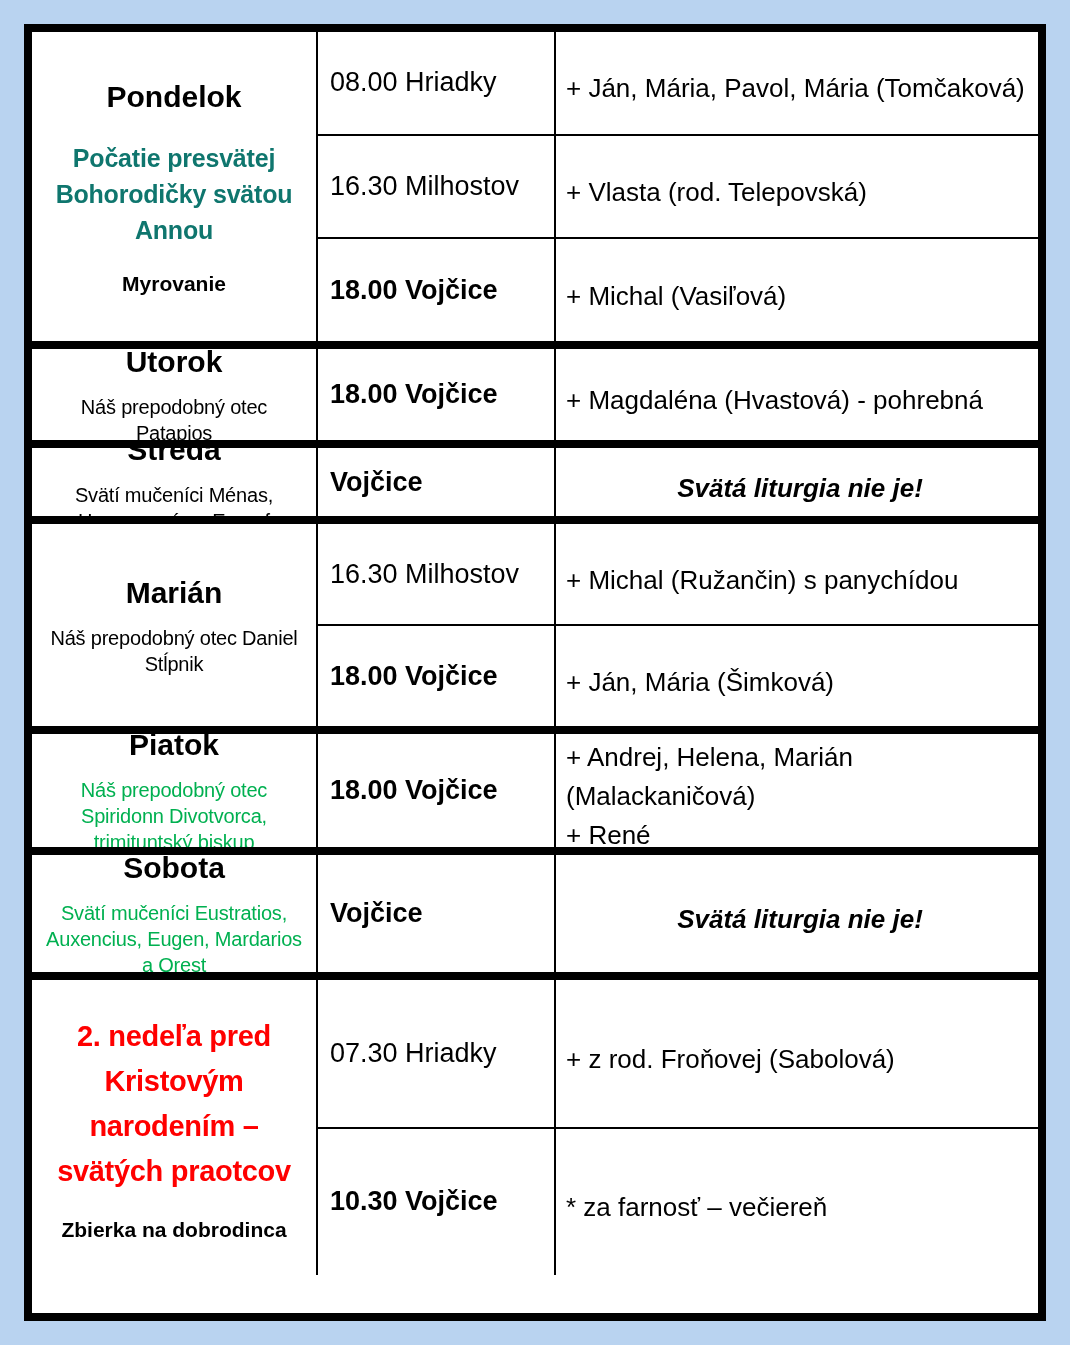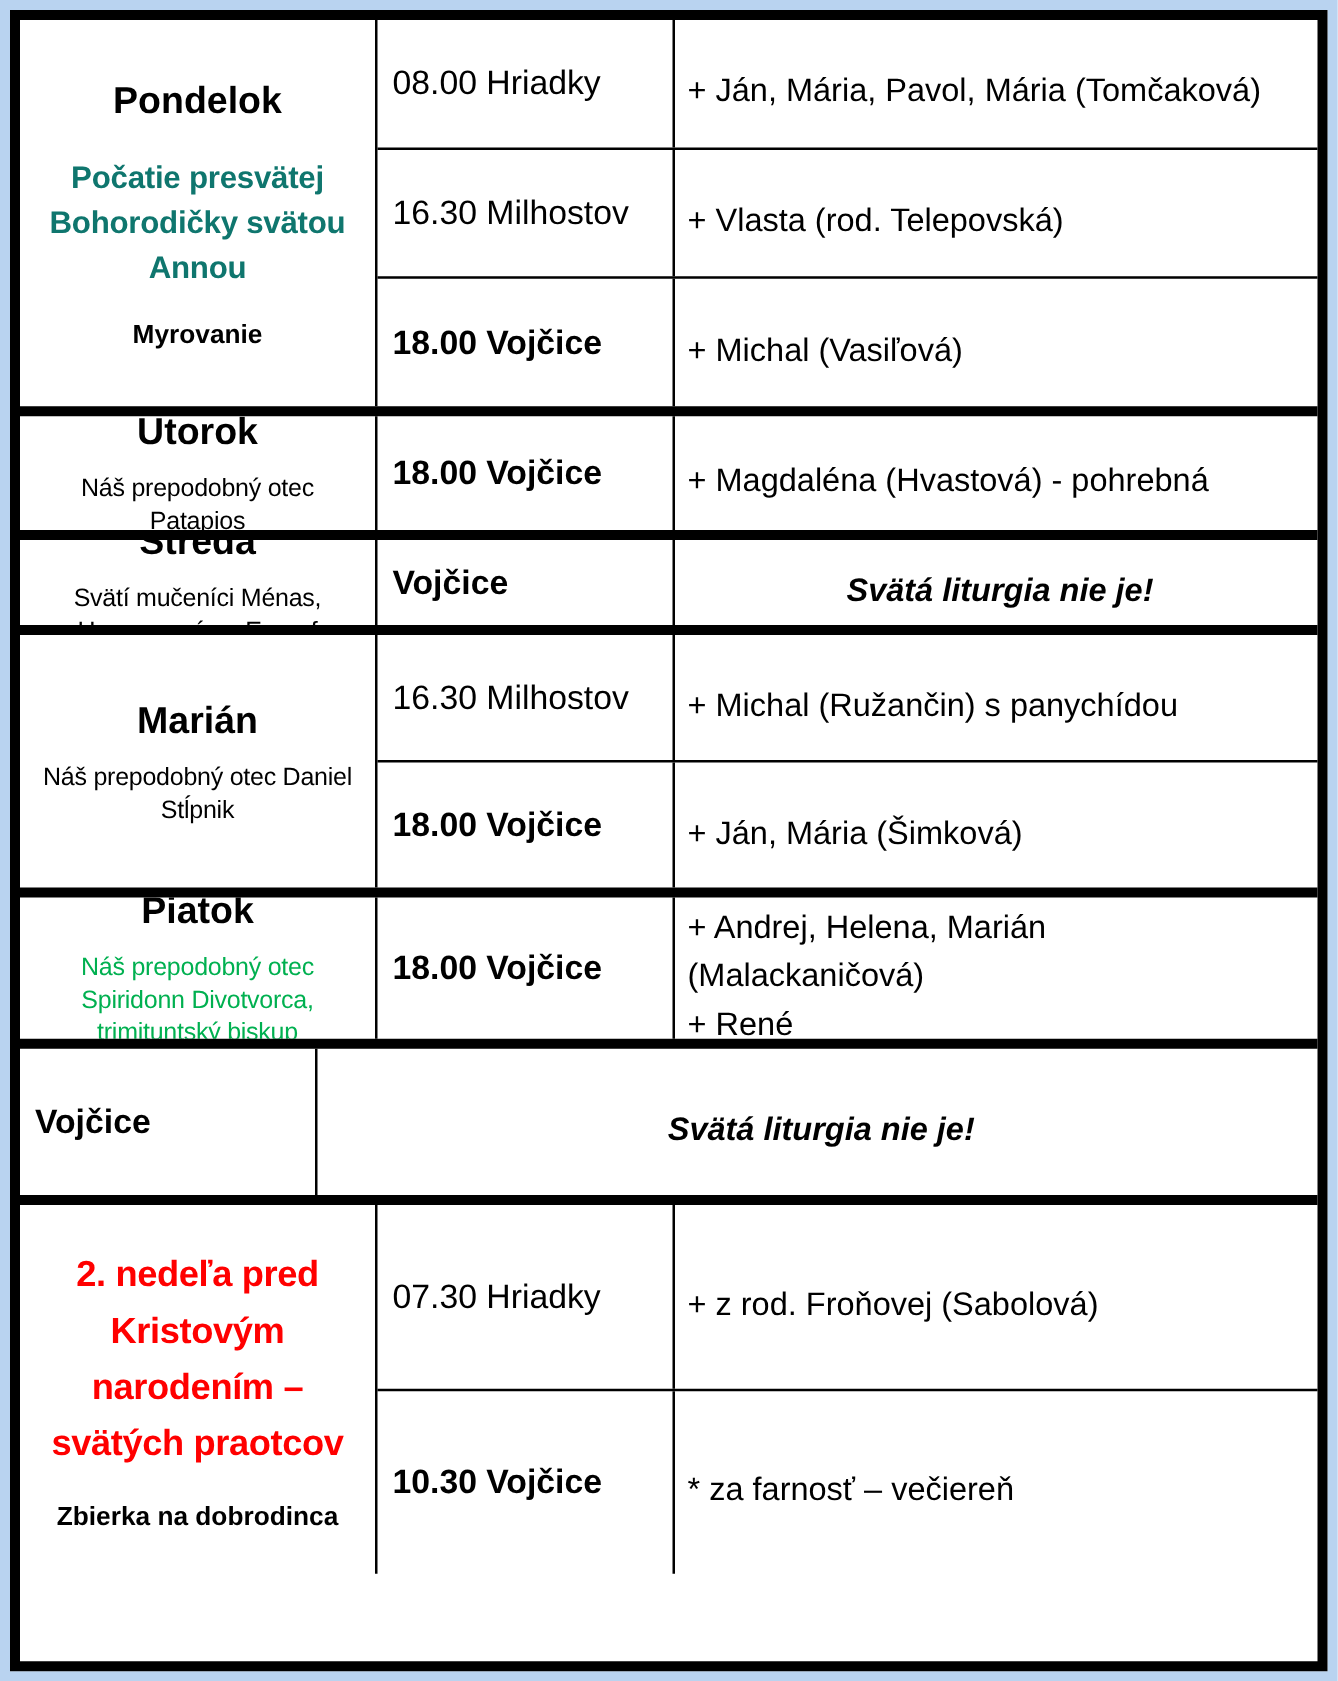--- a/index.html
+++ b/index.html
@@ -5,21 +5,21 @@
   html,body { margin:0; padding:0; }
   body {
     font-family: "Liberation Sans", sans-serif;
     background:#b9d3f0;
     width:1070px; height:1345px;
     overflow:hidden;
   }
   .page {
     width:1070px; height:1345px;
     box-sizing:border-box;
-    padding:8px;
+    padding:24px;
     background:#b9d3f0;
   }
   .table {
     width:100%; height:100%;
     box-sizing:border-box;
     border:8px solid #000;
     background:#fff;
     display:flex; flex-direction:column;
   }
   .section { display:flex; flex:0 0 auto; box-sizing:border-box; }
@@ -168,20 +168,27 @@
   <div class="mass-row">
     <div class="place-cell bold">18.00 Vojčice</div>
     <div class="intention-cell">+ Andrej, Helena, Marián
 (Malackaničová)
 + René</div>
   </div>
 </div>
   </div>
 
   <div class="section" style="height: 125px;">
+    <div class="day-cell">
+      <div class="day-name">Sobota</div>
+      <div class="day-subtitle green">Svätí mučeníci Eustratios,
+Auxencius, Eugen, Mardarios
+a Orest</div>
+
+    </div>
     <div class="rows">
   <div class="mass-row">
     <div class="place-cell bold">Vojčice</div>
     <div class="intention-cell notice">Svätá liturgia nie je!</div>
   </div>
 </div>
   </div>
 
   <div class="section" style="height: 303px;">
     <div class="day-cell spread">

